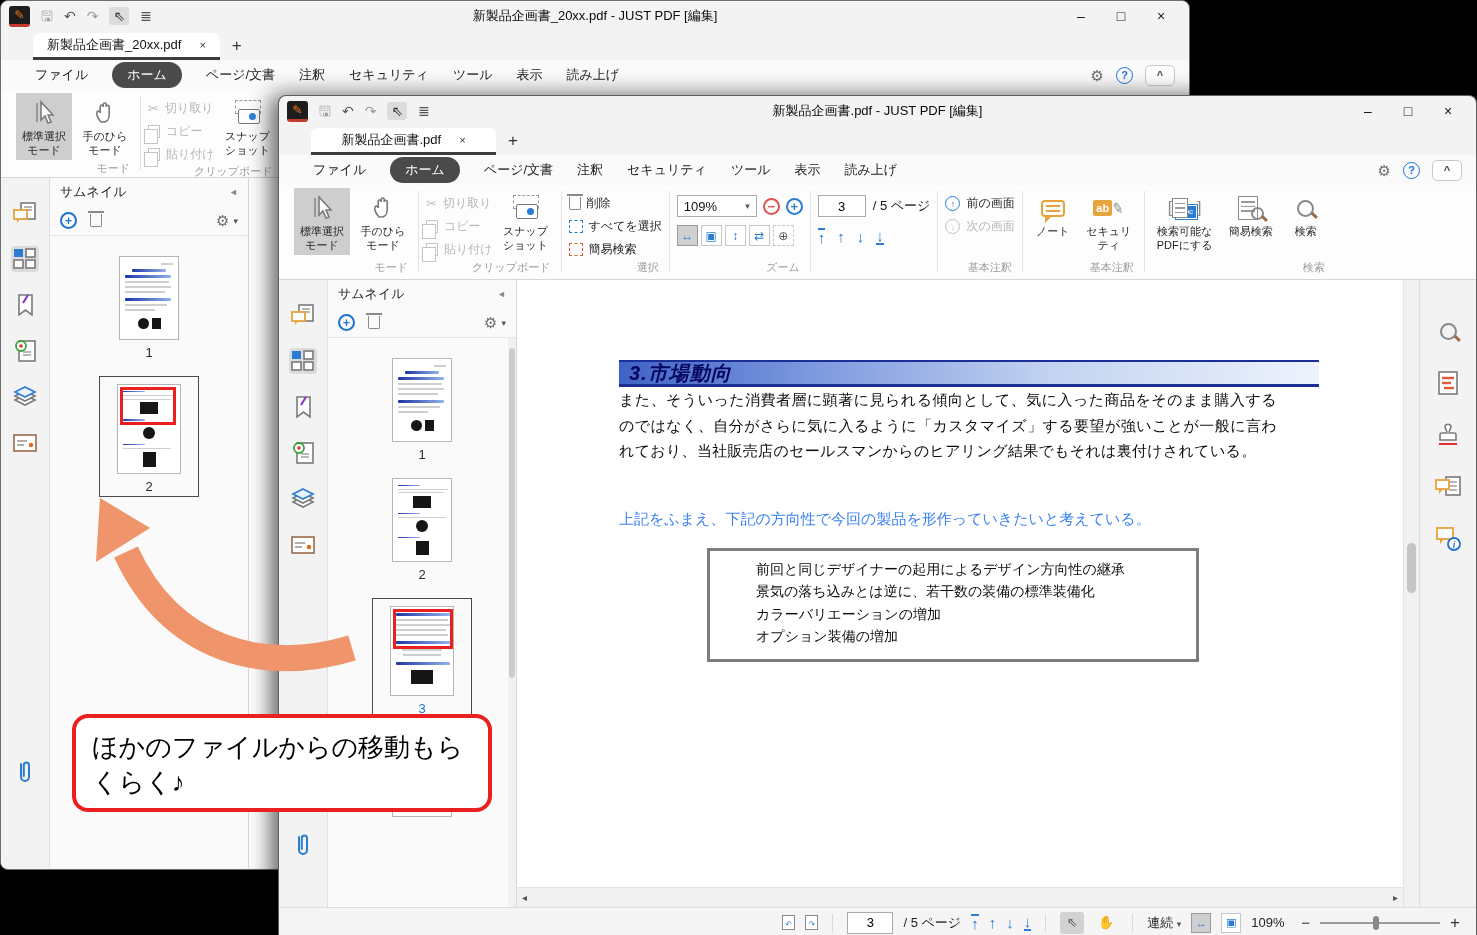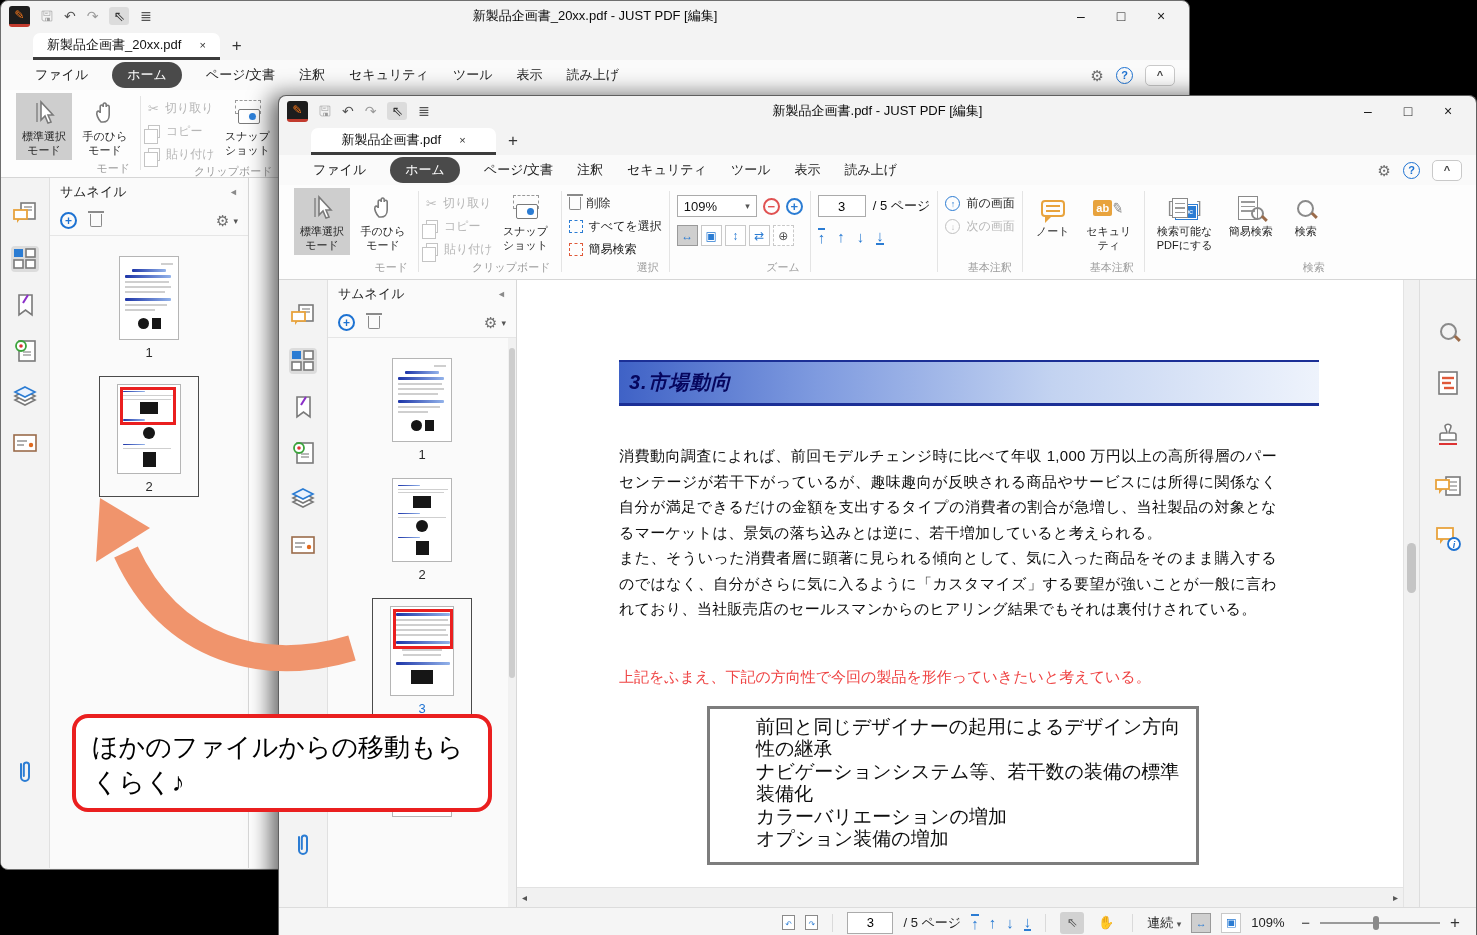--- a/index.html
+++ b/index.html
@@ -108,26 +108,26 @@
 .thumb.sel{border:1px solid #4a4a4a;padding:7px 17px 2px;margin-bottom:14px}
 .thumb.sel .tpage{width:64px;height:90px}
 .redbox{position:absolute;border:3px solid #ea1f1f;z-index:3}
 .mb{height:3px;background:linear-gradient(90deg,#1d35a8,#93b3ea);border-radius:1px}
 .ml{height:2px;background:#cfcfcf}
 .md{background:#161616}
 .mrow{display:flex;gap:3px;justify-content:center;align-items:center}
 
 .docarea{flex:1;background:#fff;position:relative;overflow:hidden}
 .pagec{position:absolute;left:0;top:0;right:0;bottom:20px;padding:80px 0 0 102px}
-.hbar{width:700px;height:46px;background:linear-gradient(90deg,#3f62c6 0%,#7e9adf 28%,#c3d3f1 62%,#eef3fc 100%);border-top:2px solid #1b2f96;border-bottom:3px solid #1b2f96;display:flex;align-items:center;padding-left:10px;font-size:20px;font-style:italic;font-weight:bold;color:#06065e;letter-spacing:1px}
+.hbar{width:700px;height:27px;background:linear-gradient(90deg,#3f62c6 0%,#7e9adf 28%,#c3d3f1 62%,#eef3fc 100%);border-top:2px solid #1b2f96;border-bottom:3px solid #1b2f96;display:flex;align-items:center;padding-left:10px;font-size:20px;font-style:italic;font-weight:bold;color:#06065e;letter-spacing:1px}
 .para{width:658px;font-size:15px;line-height:25.5px;color:#0d0d0d;text-align:justify;letter-spacing:.3px}
 .p1{margin-top:37px}
 .h4{margin-top:35px}
-.lead{margin-top:46px;font-size:15px;color:#ef4444}
-.pbox{margin:19px 0 0 88px;width:492px;border:3px solid #7d7d7d;padding:7px 8px 11px 46px;font-size:19px;line-height:22.5px;color:#0d0d0d}
+.lead{margin-top:46px;font-size:15px;color:#3b82f6}
+.pbox{margin:19px 0 0 88px;width:492px;border:3px solid #7d7d7d;padding:7px 8px 11px 46px;font-size:14px;line-height:22.5px;color:#0d0d0d}
 .hscroll{position:absolute;left:0;right:0;bottom:0;height:20px;background:#f1f1f1;border-top:1px solid #e2e2e2;display:flex;align-items:center;justify-content:space-between;padding:0 5px;font-size:10px;color:#555}
 .vscroll{width:16px;background:#f1f1f1;border-left:1px solid #e3e3e3;position:relative;flex:none}
 .vscroll .thumbbar{position:absolute;left:3px;right:3px;top:263px;height:50px;background:#c5c5c5;border-radius:7px}
 .rstrip{width:57px;background:#f3f3f3;border-left:1px solid #ddd;display:flex;flex-direction:column;align-items:center;padding-top:38px;gap:26px;flex:none}
 
 .statusbar{height:30px;background:#f5f5f5;border-top:1px solid #dcdcdc;display:flex;align-items:center;justify-content:flex-end;gap:10px;padding:0 16px;font-size:13px;color:#222}
 .sdiv{width:1px;height:18px;background:#dadada;margin:0 4px}
 .viewic{width:13px;height:15px;border:1.5px solid #8a8a8a;background:#fff;position:relative;font-size:8px;color:#2b7cd3;display:flex;align-items:flex-end;justify-content:center}
 .minitool{width:24px;height:22px;display:flex;align-items:center;justify-content:center;border-radius:3px;font-size:13px;color:#555}
 .minitool.sel{background:#d2d2d2}
@@ -700,26 +700,25 @@
         </div>
         <div class="thumb">
           <div class="tpage"></div>
         </div>
 
       </div>
     </div>
     <div class="docarea">
       <div class="pagec">
         <div class="hbar">3.市場動向</div>
-        <div class="para p1">消費動向調査によれば、前回モデルチェンジ時に比べて年収 1,000 万円以上の高所得層のパーセンテージが若干下がっているが、趣味趣向が反映される商品やサービスには所得に関係なく自分が満足できるだけの金額を支出するタイプの消費者の割合が急増し、当社製品の対象となるマーケットは、景気の落ち込みとは逆に、若干増加していると考えられる。</div>
         <div class="para">また、そういった消費者層に顕著に見られる傾向として、気に入った商品をそのまま購入するのではなく、自分がさらに気に入るように「カスタマイズ」する要望が強いことが一般に言われており、当社販売店のセールスマンからのヒアリング結果でもそれは裏付けされている。</div>
         <div class="lead">上記をふまえ、下記の方向性で今回の製品を形作っていきたいと考えている。</div>
         <div class="pbox">
           <div>前回と同じデザイナーの起用によるデザイン方向性の継承</div>
-          <div>ナビゲーションシステム等、若干数の装備の標準装備化</div>
+          <div>景気の落ち込みとは逆に、若干数の装備の標準装備化</div>
           <div>カラーバリエーションの増加</div>
           <div>オプション装備の増加</div>
         </div>
       </div>
       <div class="hscroll">
         <span>◂</span>
         <span>▸</span>
       </div>
     </div>
     <div class="vscroll">

